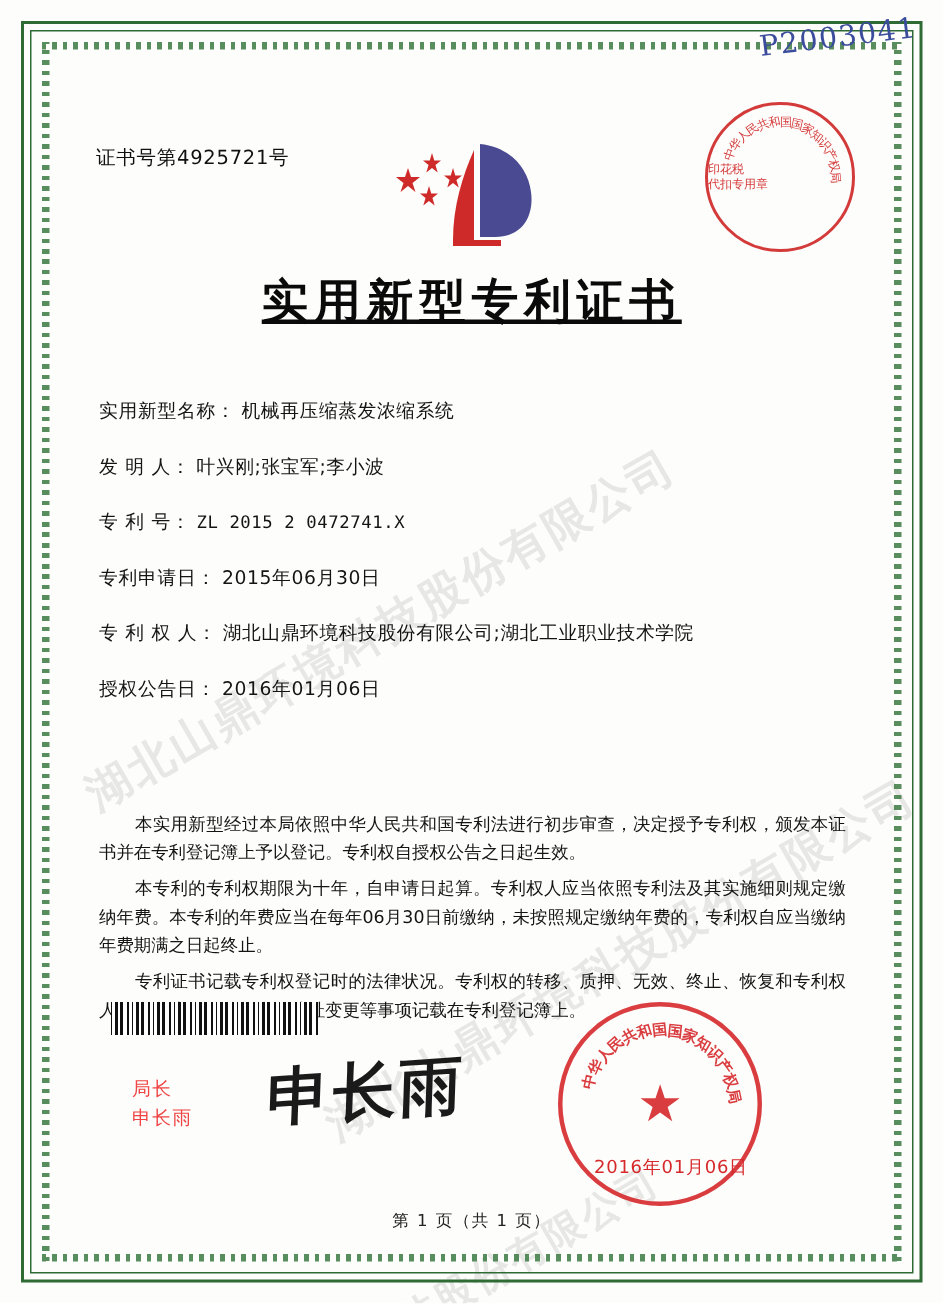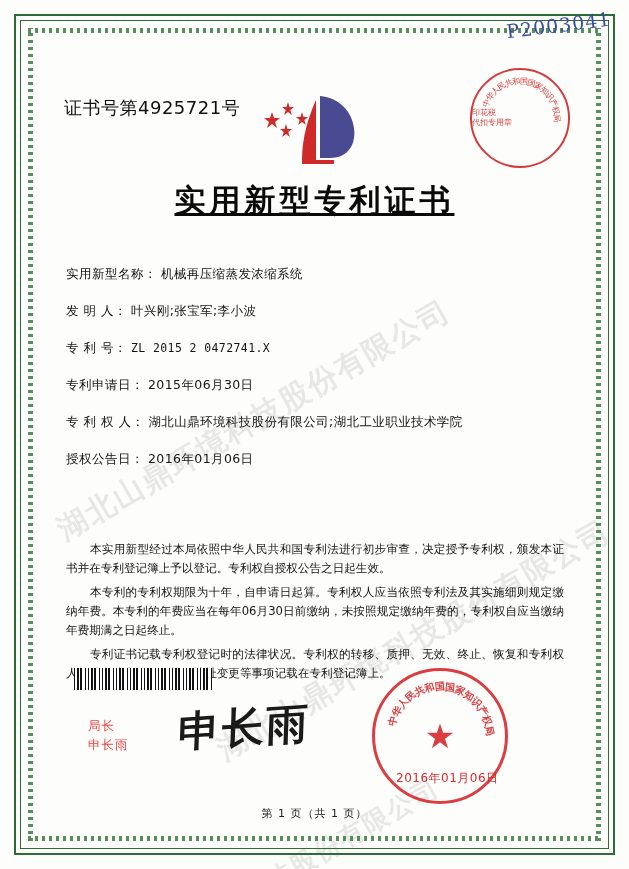--- a/index.html
+++ b/index.html
@@ -58,21 +58,21 @@
     font-size: 19px;
     color: #3b4c9c;
     transform: rotate(-7deg);
     letter-spacing: 1px;
   }
 
   
   .cert-no {
     position: absolute;
     left: 64px; top: 96px;
-    font-size: 18px;
+    font-size: 13px;
     color: #111;
     letter-spacing: .5px;
   }
 
   
   .logo {
     position: absolute;
     left: 258px; top: 88px;
     width: 110px; height: 82px;
   }

